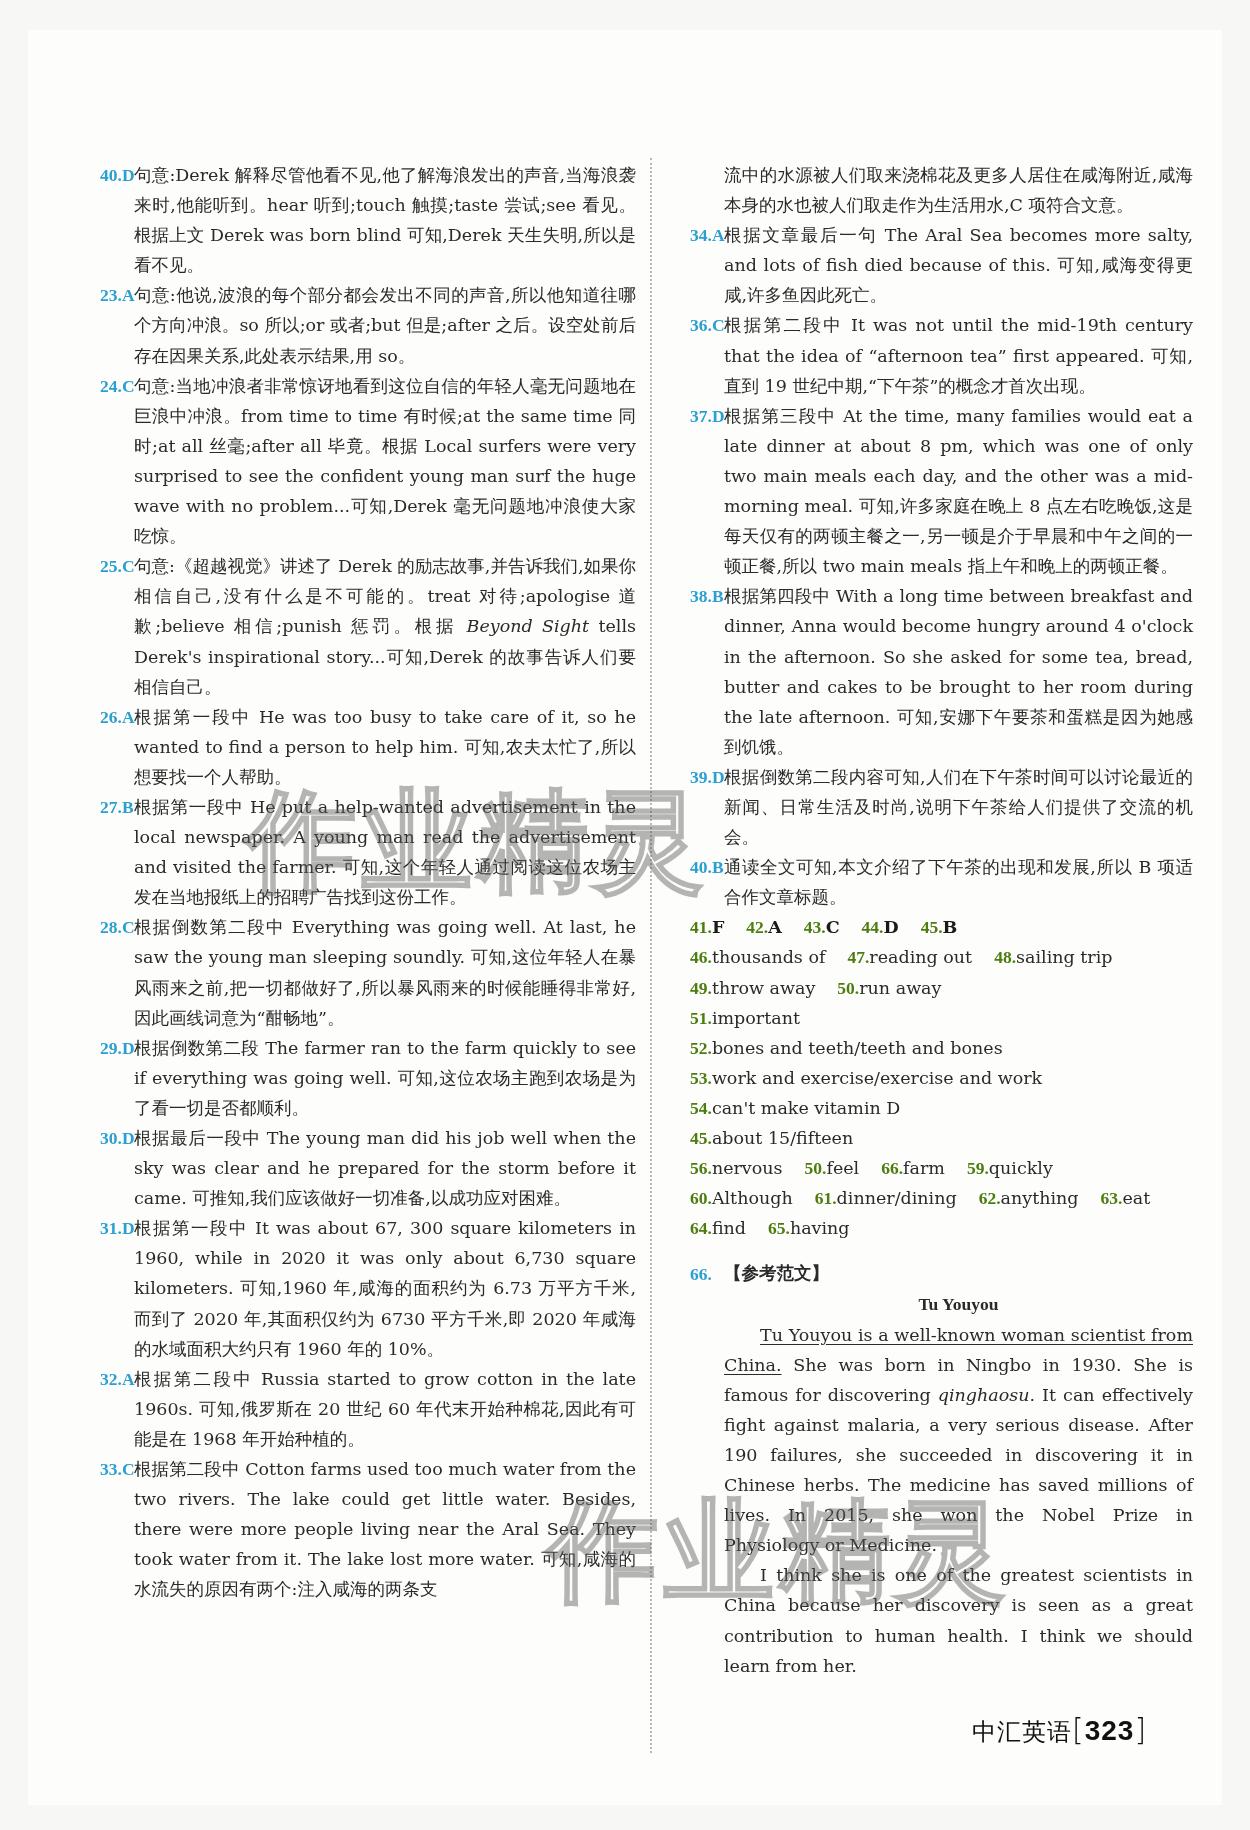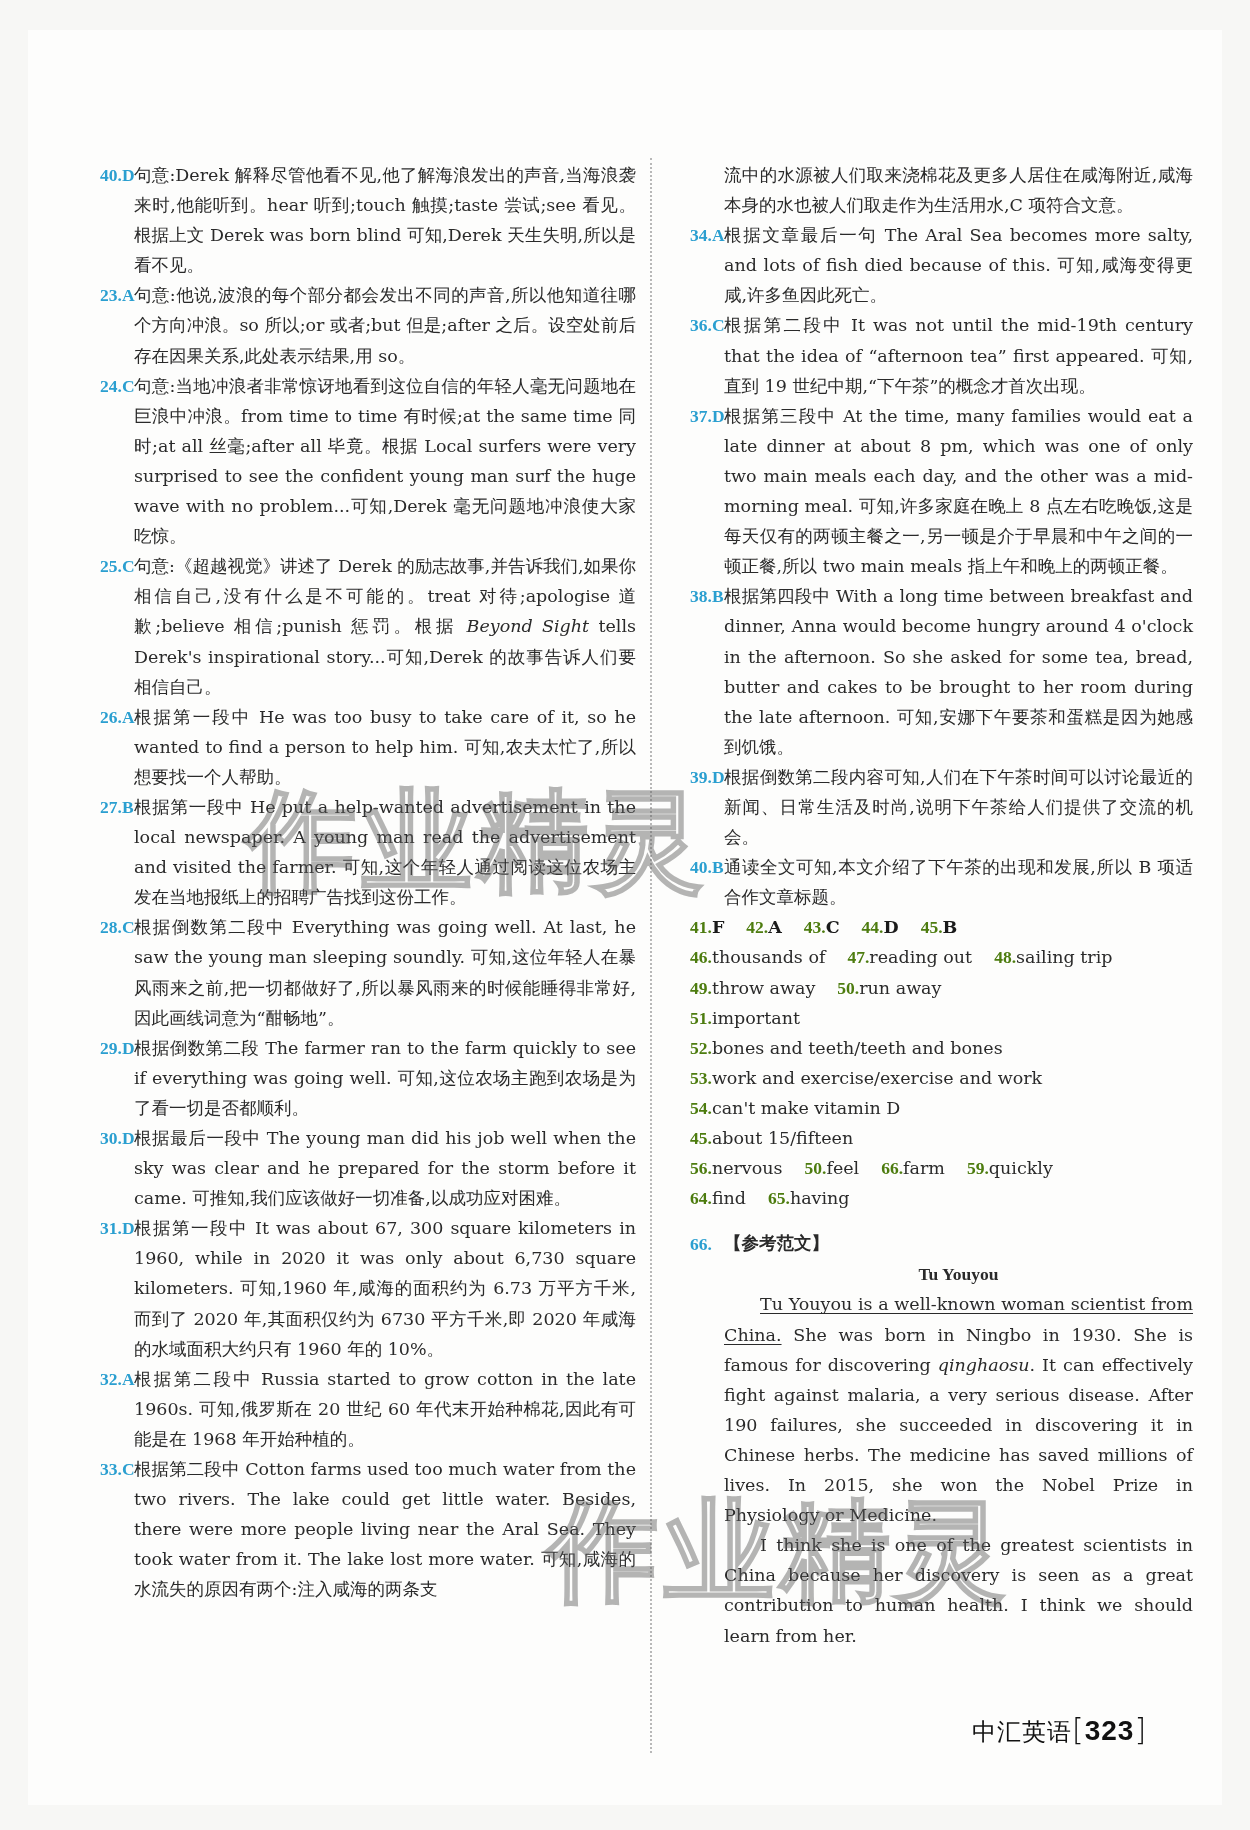--- a/index.html
+++ b/index.html
@@ -148,20 +148,21 @@
     <div id="shortAnswers">
         <div class="row"><span class="cell"><span class="qn">41.</span><span class="qa bold">F</span></span><span class="cell"><span class="qn">42.</span><span class="qa bold">A</span></span><span class="cell"><span class="qn">43.</span><span class="qa bold">C</span></span><span class="cell"><span class="qn">44.</span><span class="qa bold">D</span></span><span class="cell"><span class="qn">45.</span><span class="qa bold">B</span></span></div>
         <div class="row"><span class="cell"><span class="qn">46.</span><span class="qa">thousands of</span></span><span class="cell"><span class="qn">47.</span><span class="qa">reading out</span></span><span class="cell"><span class="qn">48.</span><span class="qa">sailing trip</span></span></div>
         <div class="row"><span class="cell"><span class="qn">49.</span><span class="qa">throw away</span></span><span class="cell"><span class="qn">50.</span><span class="qa">run away</span></span></div>
         <div class="row"><span class="cell"><span class="qn">51.</span><span class="qa">important</span></span></div>
         <div class="row"><span class="cell"><span class="qn">52.</span><span class="qa">bones and teeth/teeth and bones</span></span></div>
         <div class="row"><span class="cell"><span class="qn">53.</span><span class="qa">work and exercise/exercise and work</span></span></div>
         <div class="row"><span class="cell"><span class="qn">54.</span><span class="qa">can't make vitamin D</span></span></div>
         <div class="row"><span class="cell"><span class="qn">45.</span><span class="qa">about 15/fifteen</span></span></div>
         <div class="row"><span class="cell"><span class="qn">56.</span><span class="qa">nervous</span></span><span class="cell"><span class="qn">50.</span><span class="qa">feel</span></span><span class="cell"><span class="qn">66.</span><span class="qa">farm</span></span><span class="cell"><span class="qn">59.</span><span class="qa">quickly</span></span></div>
+        <div class="row"><span class="cell"><span class="qn">60.</span><span class="qa">Although</span></span><span class="cell"><span class="qn">61.</span><span class="qa">dinner/dining</span></span><span class="cell"><span class="qn">62.</span><span class="qa">anything</span></span><span class="cell"><span class="qn">63.</span><span class="qa">eat</span></span></div>
         <div class="row"><span class="cell"><span class="qn">64.</span><span class="qa">find</span></span><span class="cell"><span class="qn">65.</span><span class="qa">having</span></span></div>
       </div>
 
     <div class="item">
       <span class="num">66.</span>
       <span class="body" style="font-family:Liberation Mono, monospace;font-weight:bold;margin-top:16px;">【参考范文】</span>
     </div>
     <div class="essay-title">Tu Youyou</div>
     <div class="essay-p"><span class="ul">Tu Youyou is a well-known woman scientist from China.</span><span> She was born in Ningbo in 1930. She is famous for discovering </span><em>qinghaosu</em><span>. It can effectively fight against malaria, a very serious disease. After 190 failures, she succeeded in discovering it in Chinese herbs. The medicine has saved millions of lives. In 2015, she won the Nobel Prize in Physiology or Medicine.</span></div>
     <div class="essay-p">I think she is one of the greatest scientists in China because her discovery is seen as a great contribution to human health. I think we should learn from her.</div>

